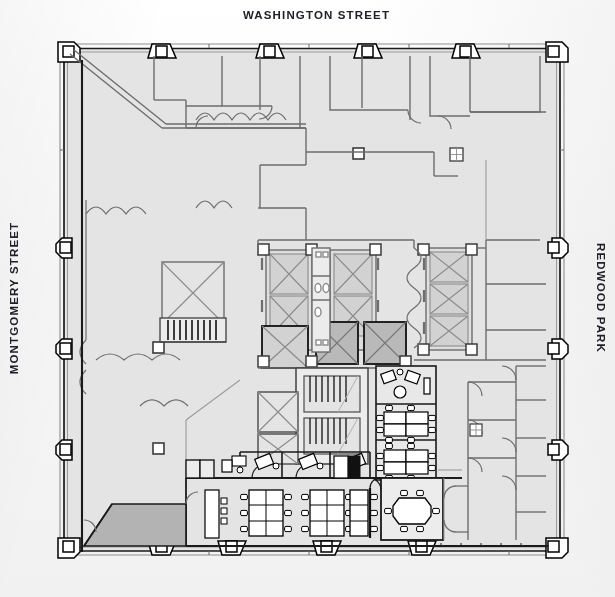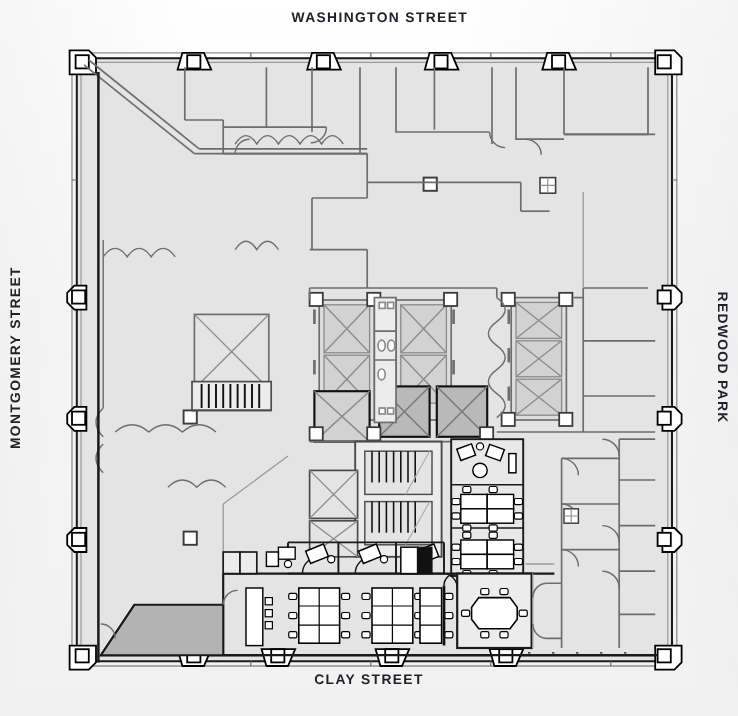--- a/index.html
+++ b/index.html
@@ -40,21 +40,20 @@
 
   svg#fp{position:absolute;left:0;top:0;}
 </style>
 </head>
 <body>
 
 <div id="plan-root">
   <div class="bg-wash"></div>
 
   <div class="street-label" id="label-top">WASHINGTON STREET</div>
-  <div class="street-label" id="label-bottom">CLAY STREET</div>
   <div class="street-label" id="label-left">MONTGOMERY STREET</div>
   <div class="street-label" id="label-right">REDWOOD PARK</div>
 
   <svg id="fp" width="615" height="597" viewBox="0 0 615 597">
     <defs>
       <g id="col-sq">
         <rect x="-5.5" y="-5.5" width="11" height="11" fill="#fff" stroke="#000" stroke-width="1.6"></rect>
       </g>
       <g id="chair-g">
         <rect x="-3.4" y="-2.6" width="6.8" height="5.2" rx="1.4" fill="#fff" stroke="#000" stroke-width="1"></rect>

